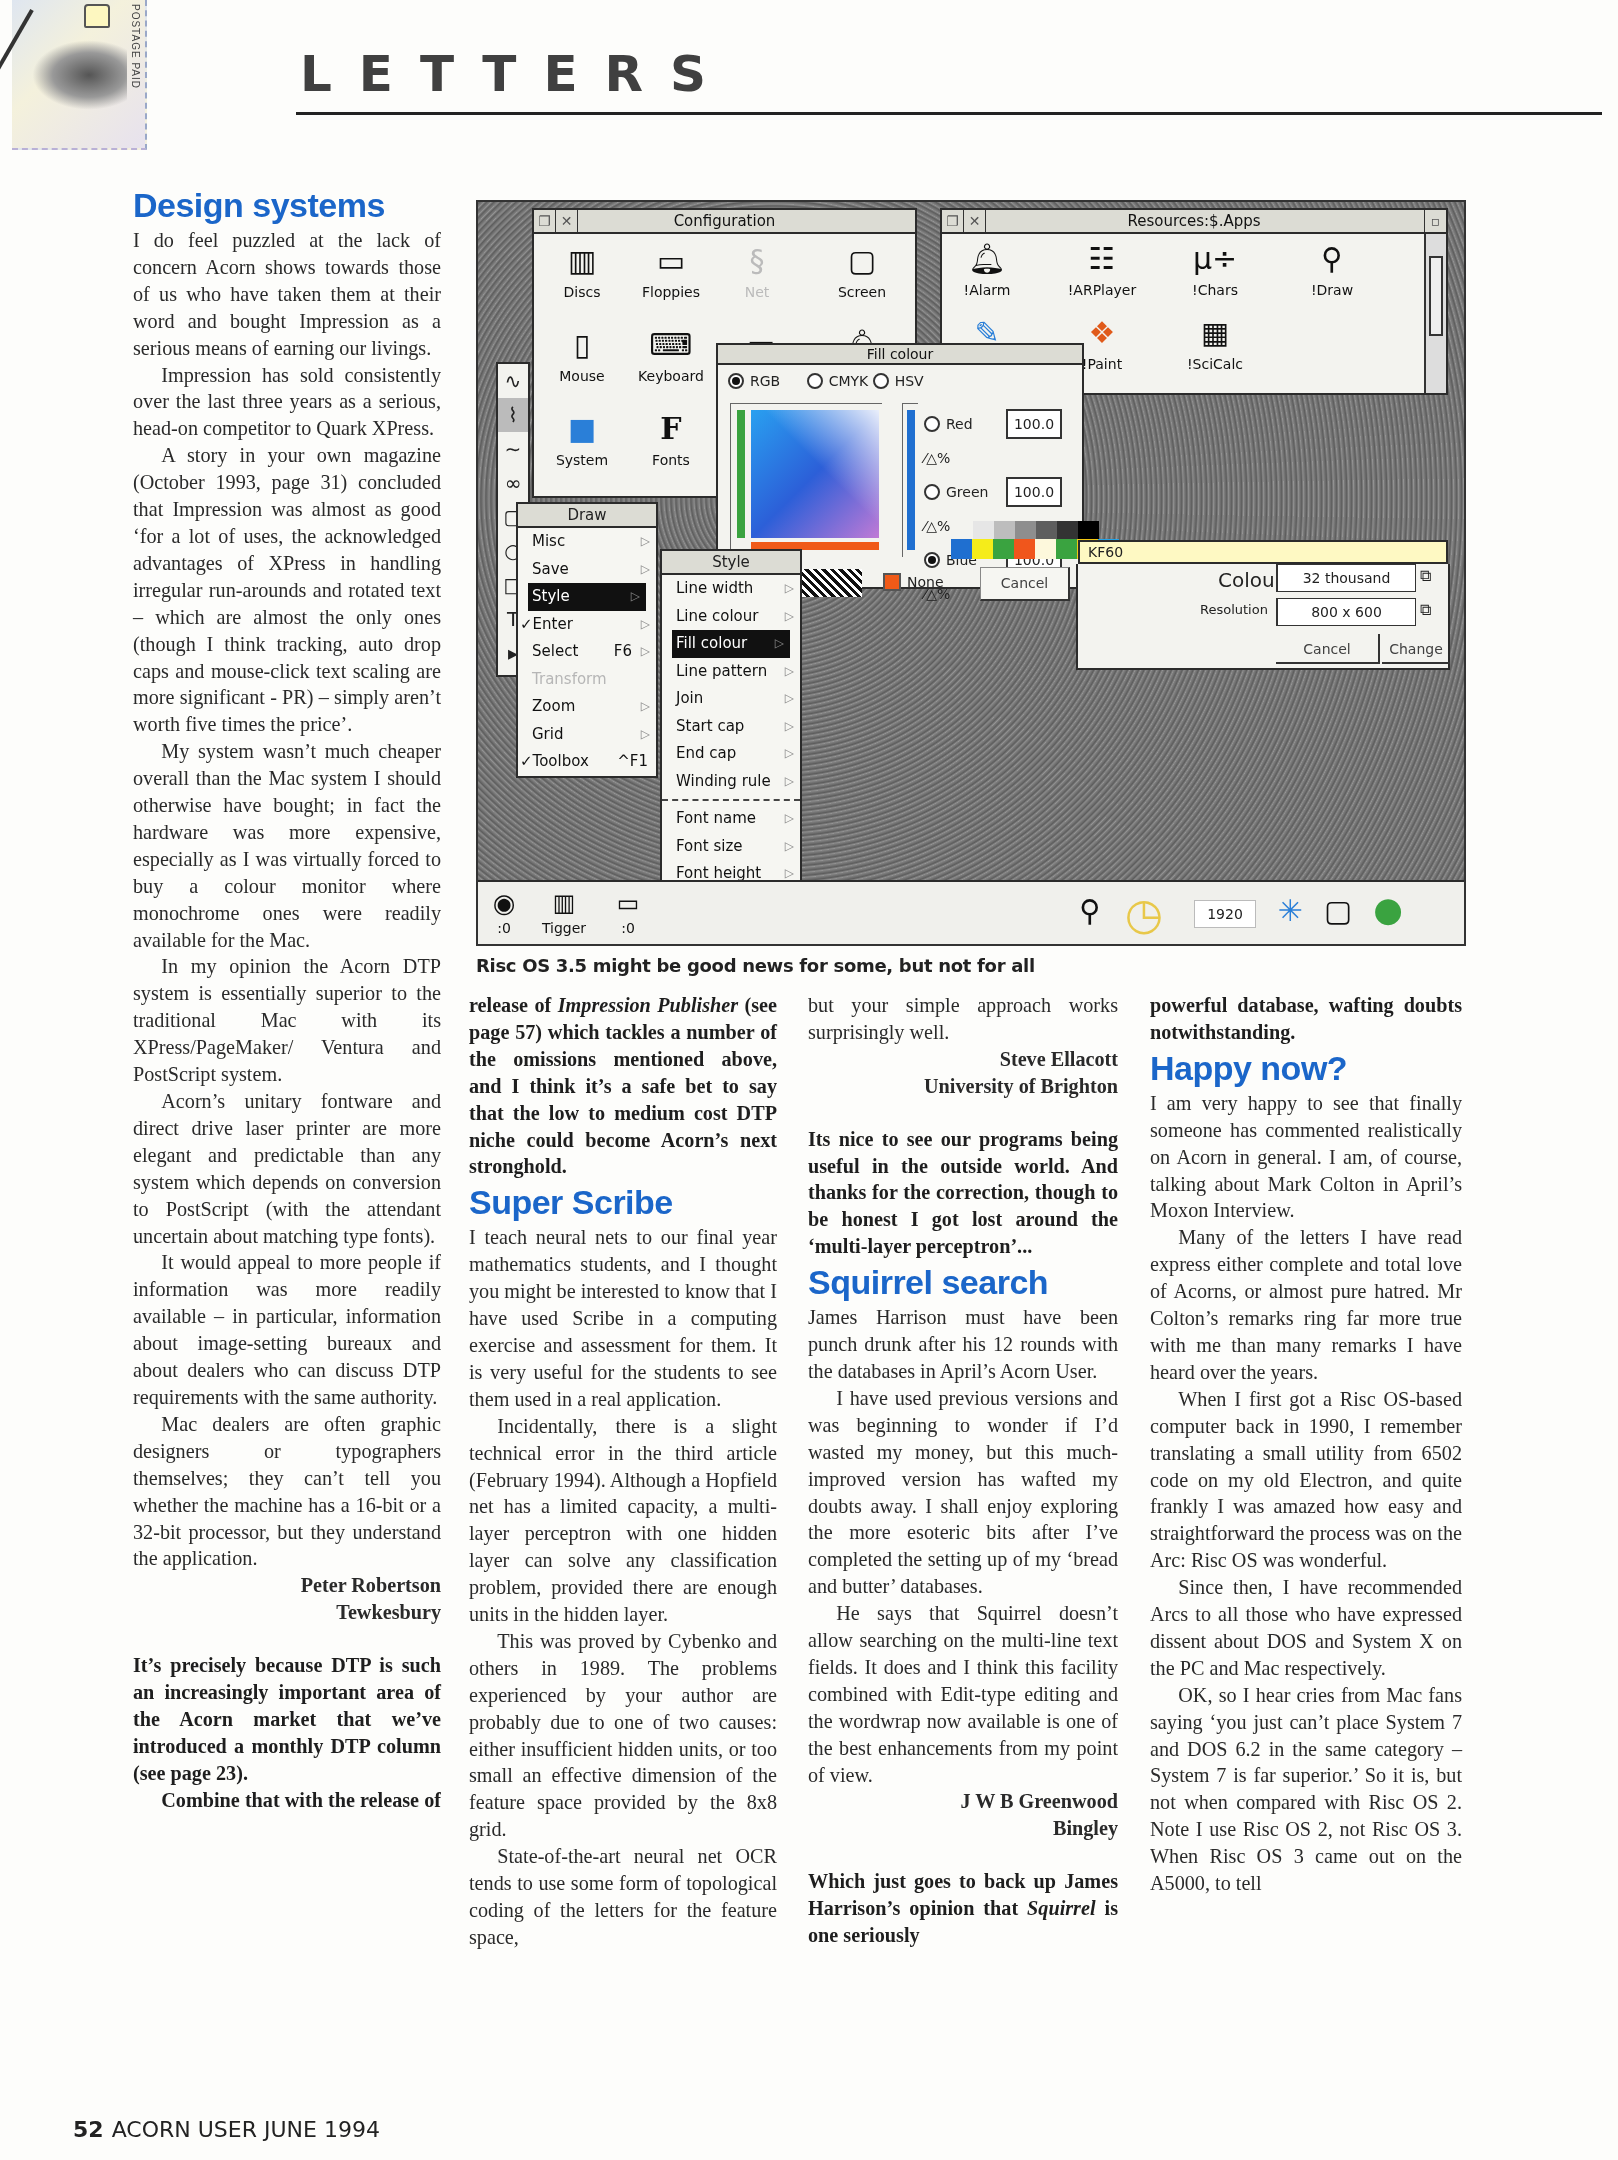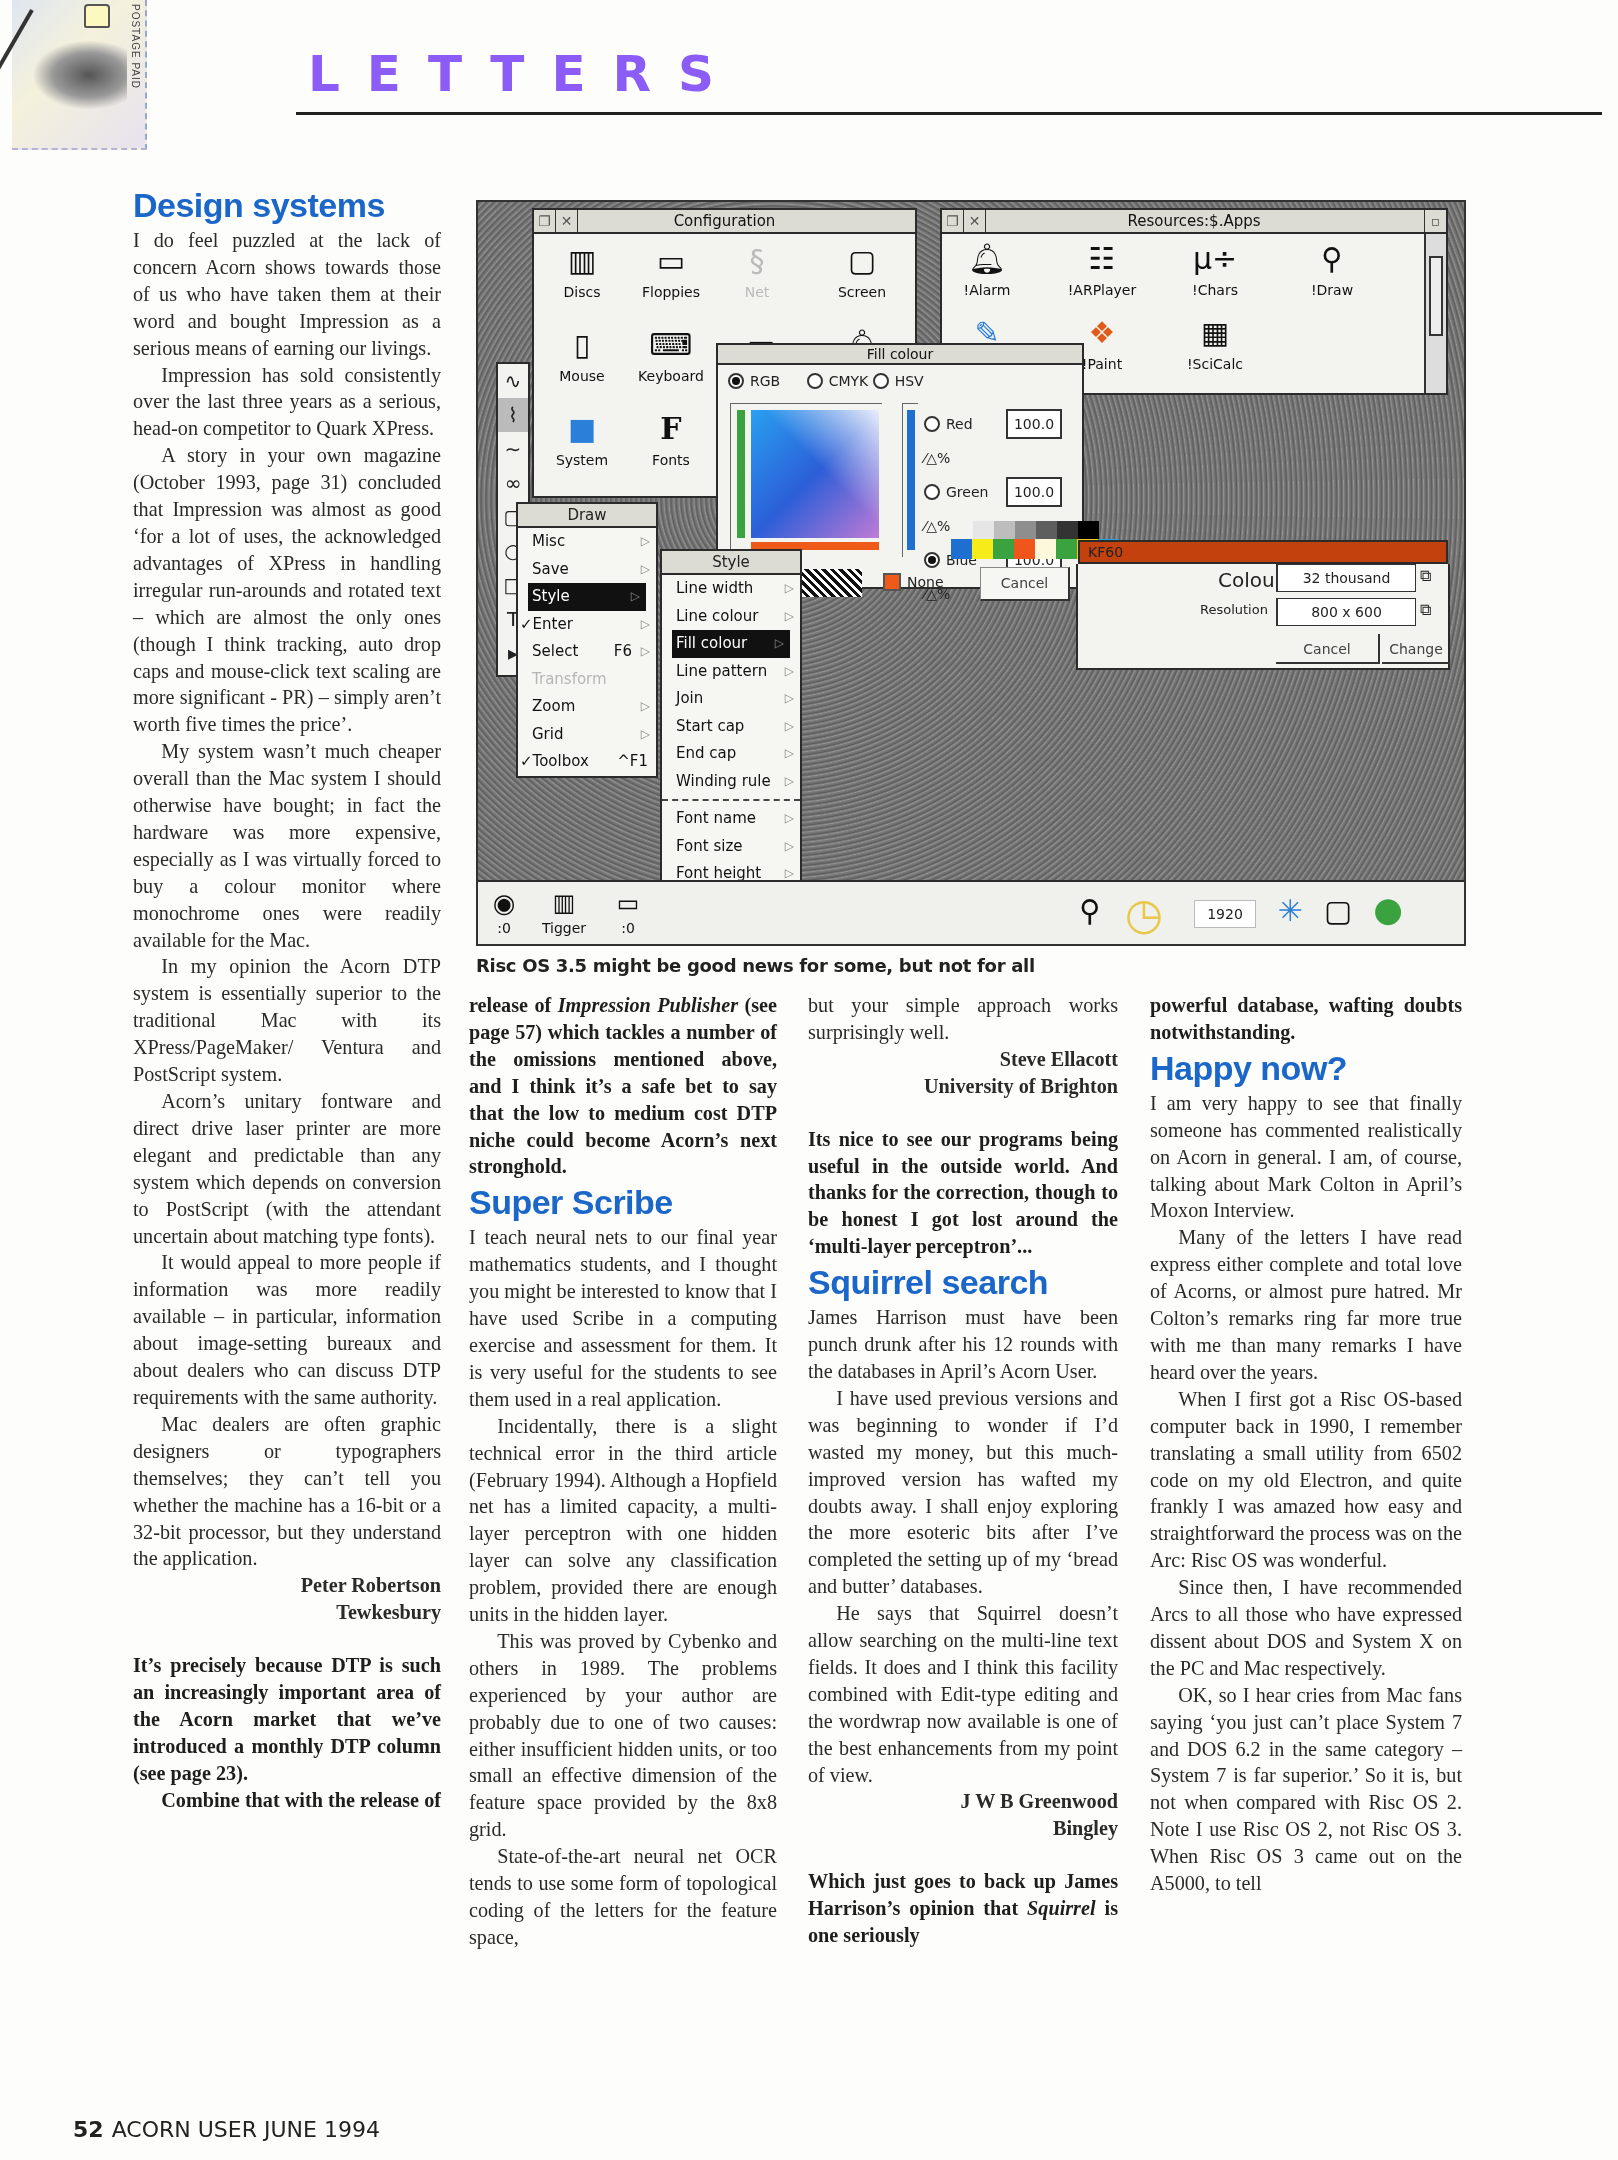--- a/index.html
+++ b/index.html
@@ -5,21 +5,21 @@
 *{box-sizing:border-box;margin:0;padding:0}
 html,body{width:1618px;height:2160px;background:#fdfdfb;overflow:hidden}
 body{position:relative;font-family:"Liberation Serif",serif;color:#222}
 .abs{position:absolute}
 
 .stamp{left:12px;top:0;width:135px;height:150px;background:linear-gradient(135deg,#dfe6f0,#f4f1dc 40%,#e7e2ee);border-right:2px dashed #9aa8c8;border-bottom:2px dashed #b9b0d6}
 .stamp .crown{position:absolute;left:72px;top:4px;width:26px;height:24px;border:2px solid #555;border-radius:4px 4px 2px 2px;background:#fdf7c0}
 .stamp .hand{position:absolute;left:20px;top:40px;width:95px;height:70px;background:radial-gradient(ellipse at 60% 50%,#555 0,#999 45%,transparent 70%)}
 .stamp .pen{position:absolute;left:18px;top:10px;width:4px;height:110px;background:#333;transform:rotate(30deg);transform-origin:top}
 .stamp .postage{position:absolute;left:118px;top:4px;writing-mode:vertical-rl;font:10px "Liberation Sans",sans-serif;color:#444;letter-spacing:1px}
-.title{left:308px;top:45px;font:bold 50px "DejaVu Sans",sans-serif;letter-spacing:27px;color:#8b5cf6}
+.title{left:300px;top:45px;font:bold 50px "DejaVu Sans",sans-serif;letter-spacing:27px;color:#404040}
 .rule{left:296px;top:112px;width:1306px;height:3px;background:#222}
 
 .col{position:absolute;font-size:20.2px;line-height:26.9px;text-align:justify;color:#2a2a2a}
 .col p{text-indent:0}
 .col p.ind{text-indent:1.4em}
 .col .sig{text-align:right;font-weight:bold}
 .col .ed{font-weight:bold;color:#1e1e1e}
 .col h2{font:bold 34px "Liberation Sans",sans-serif;color:#1b66c9;line-height:40px;margin:2px 0 2px;letter-spacing:-0.5px;text-align:left}
 .gap{height:26px}
 i{font-style:italic}
@@ -170,21 +170,21 @@
         <div style="width: 21px; height: 20px; background: rgb(242, 200, 20);"></div>
         <div style="width: 21px; height: 20px; background: rgb(34, 163, 232);"></div>
       </div>
     <div style="position:absolute;left:12px;top:224px;width:132px;height:28px;background:repeating-linear-gradient(45deg,#111 0 3px,#fff 3px 6px),#111"></div>
     <div style="position:absolute;left:165px;top:228px;font-size:14px"><span style="display:inline-block;width:18px;height:18px;border:2px solid #555;background:#f05a18;vertical-align:-4px;margin-right:6px"></span><span>None</span></div>
     <div class="btn" style="left:262px;top:222px;width:90px;height:34px;font-size:14px">Cancel</div>
     <div class="btn" style="left:376px;top:218px;width:88px;height:38px;border:2px solid #333;font-size:14px">OK</div>
   </div>
 
   <div class="win" style="left:598px;top:362px;width:374px;height:106px;border-top:none">
-    <div style="position:absolute;left:0;top:-24px;width:100%;height:24px;background:#c2410c;border:2px solid #2b2b2b;font-size:14px;line-height:20px;padding-left:8px">KF60</div>
+    <div style="position:absolute;left:0;top:-24px;width:100%;height:24px;background:#fef9c3;border:2px solid #2b2b2b;font-size:14px;line-height:20px;padding-left:8px">KF60</div>
     <div style="position:absolute;left:140px;top:4px;font-size:20px">Colours</div>
     <div class="field" style="left:198px;top:0;width:140px;border-width:1px;border-left:2px solid #333">32 thousand</div>
     <div style="position:absolute;left:342px;top:2px;font-size:16px">⧉</div>
     <div style="position:absolute;left:122px;top:38px;font-size:13px">Resolution</div>
     <div class="field" style="left:198px;top:34px;width:140px;border-width:1px;border-left:2px solid #333">800 x 600</div>
     <div style="position:absolute;left:342px;top:36px;font-size:16px">⧉</div>
     <div class="btn" style="left:198px;top:70px;width:104px;height:30px;font-size:14px;border:none;border-right:2px solid #333;border-bottom:2px solid #333;background:none">Cancel</div>
     <div class="btn" style="left:304px;top:70px;width:68px;height:30px;font-size:14px;border:none;border-bottom:2px solid #333;background:none">Change</div>
   </div>
 

